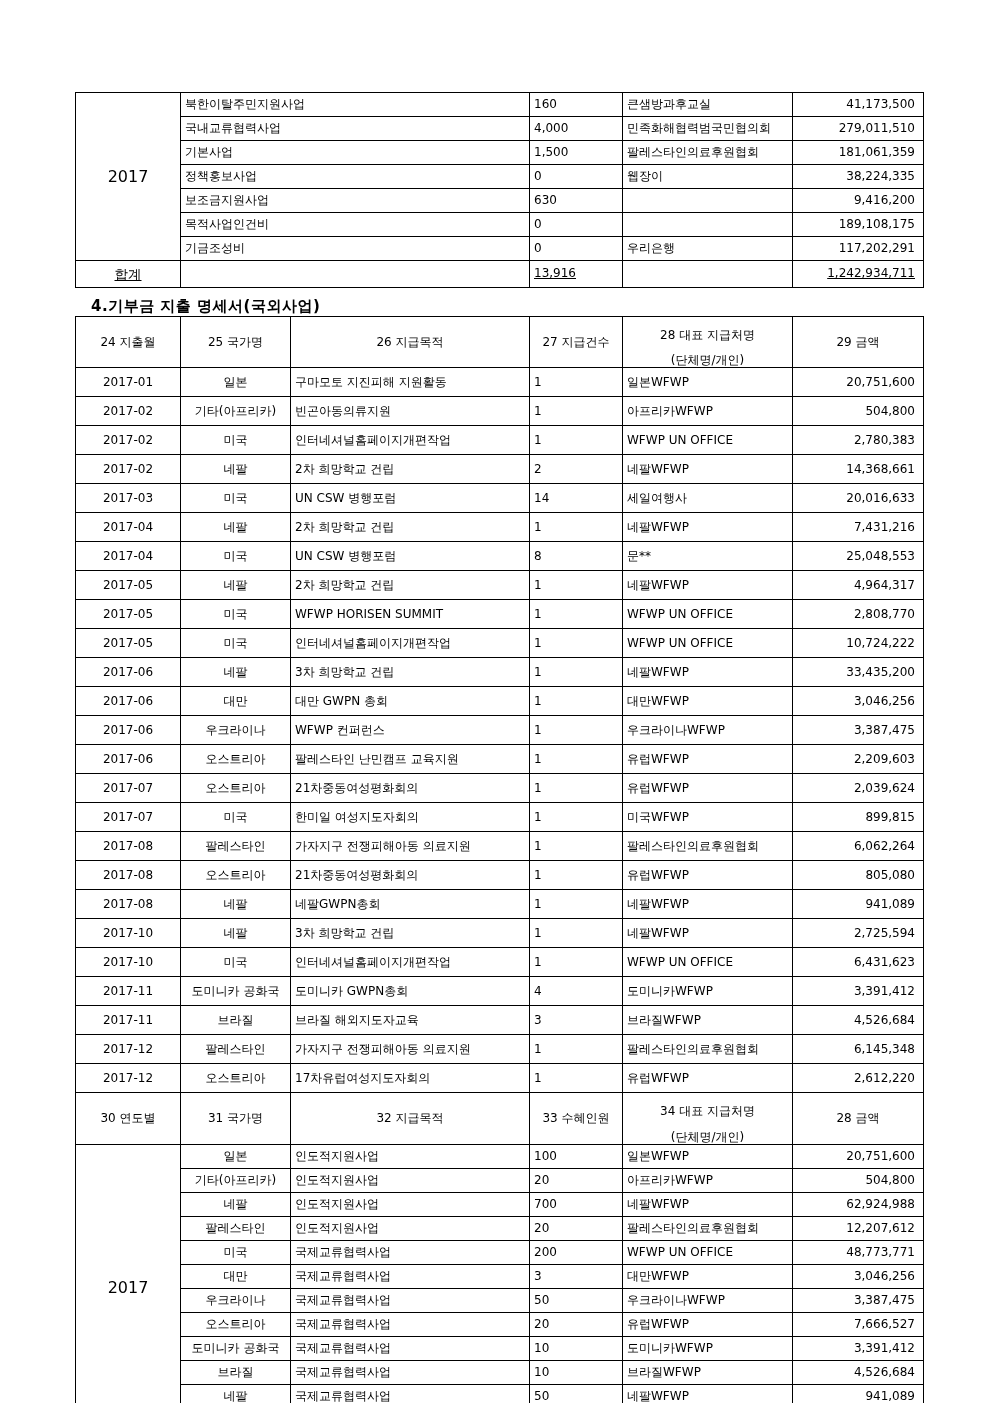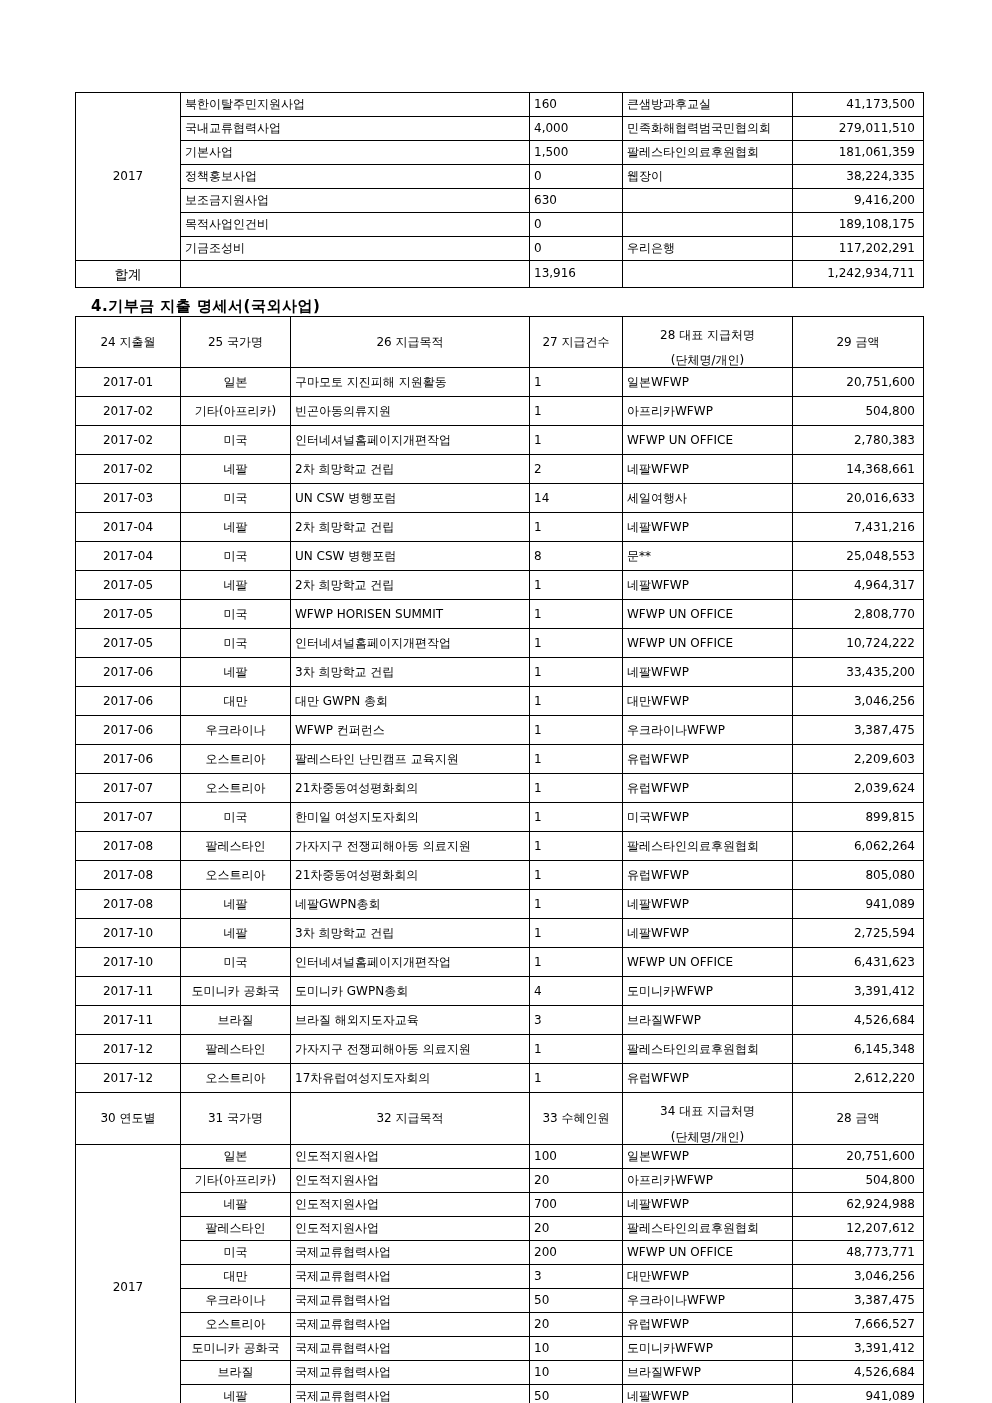--- a/index.html
+++ b/index.html
@@ -15,23 +15,23 @@
     border:1px solid #000;font-size:12px;font-weight:normal;
     padding:0 4px;white-space:nowrap;overflow:hidden;vertical-align:middle;
     line-height:1.1;
   }
   .c-center{text-align:center;}
   .c-left{text-align:left;}
   .c-right{text-align:right;padding-right:8px;}
   .c-count{padding-right:5px;}
   
   .t-top tr{height:24px;}
-  .t-top tr.total-row{height:27px;}
+  .t-top tr.total-row{height:27px;text-decoration:underline;}
   .total-label{font-size:13.5px;}
-  .year-cell{font-size:12px;}
+  .year-cell{font-size:16px;}
   
   .section-title{font-size:15px;font-weight:bold;margin:9px 0 0 16px;letter-spacing:0.5px;}
   .unit-label{font-size:11px;text-align:right;margin:3px 1px 2px 0;}
   
   .t-big tr.hdr{height:44px;}
   .t-big tr.hdr th{text-align:center;font-size:12px;}
   .t-big tr.data-m{height:29px;}
   .t-big tr.data-y{height:24px;}
   .t-big{border-bottom:2px solid #000;}
   .hdr-line{display:block;margin-top:12px;}

